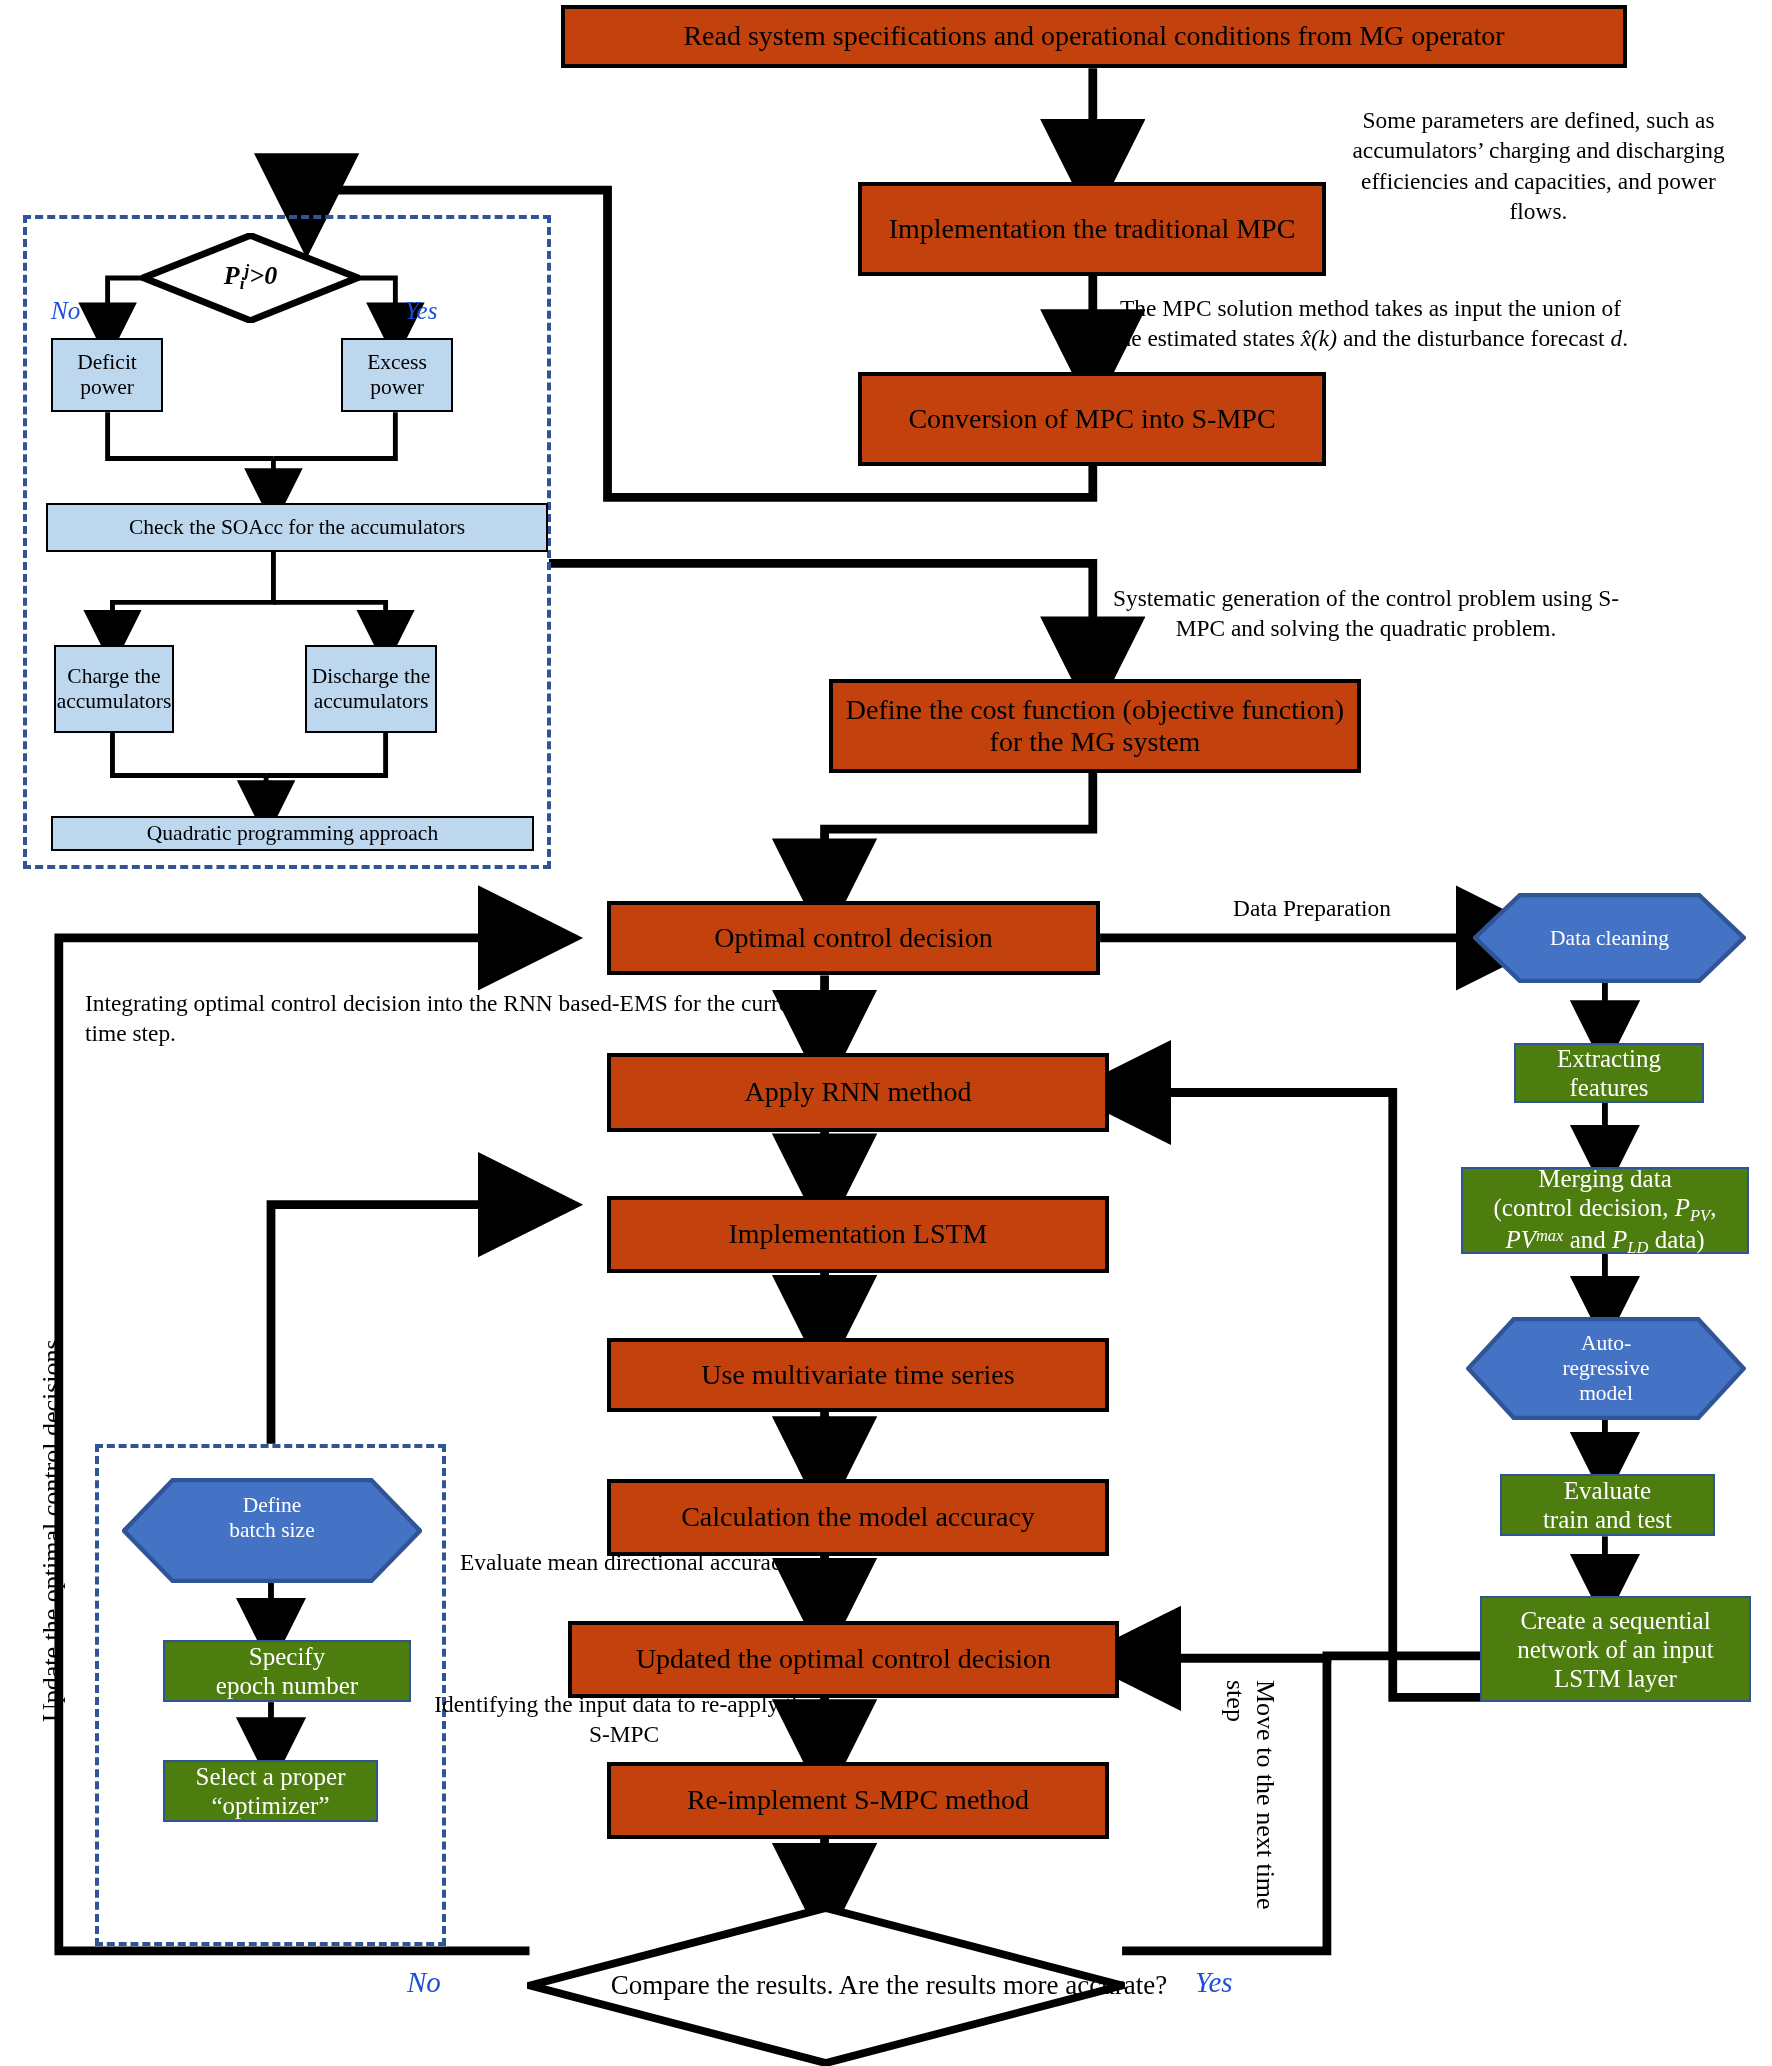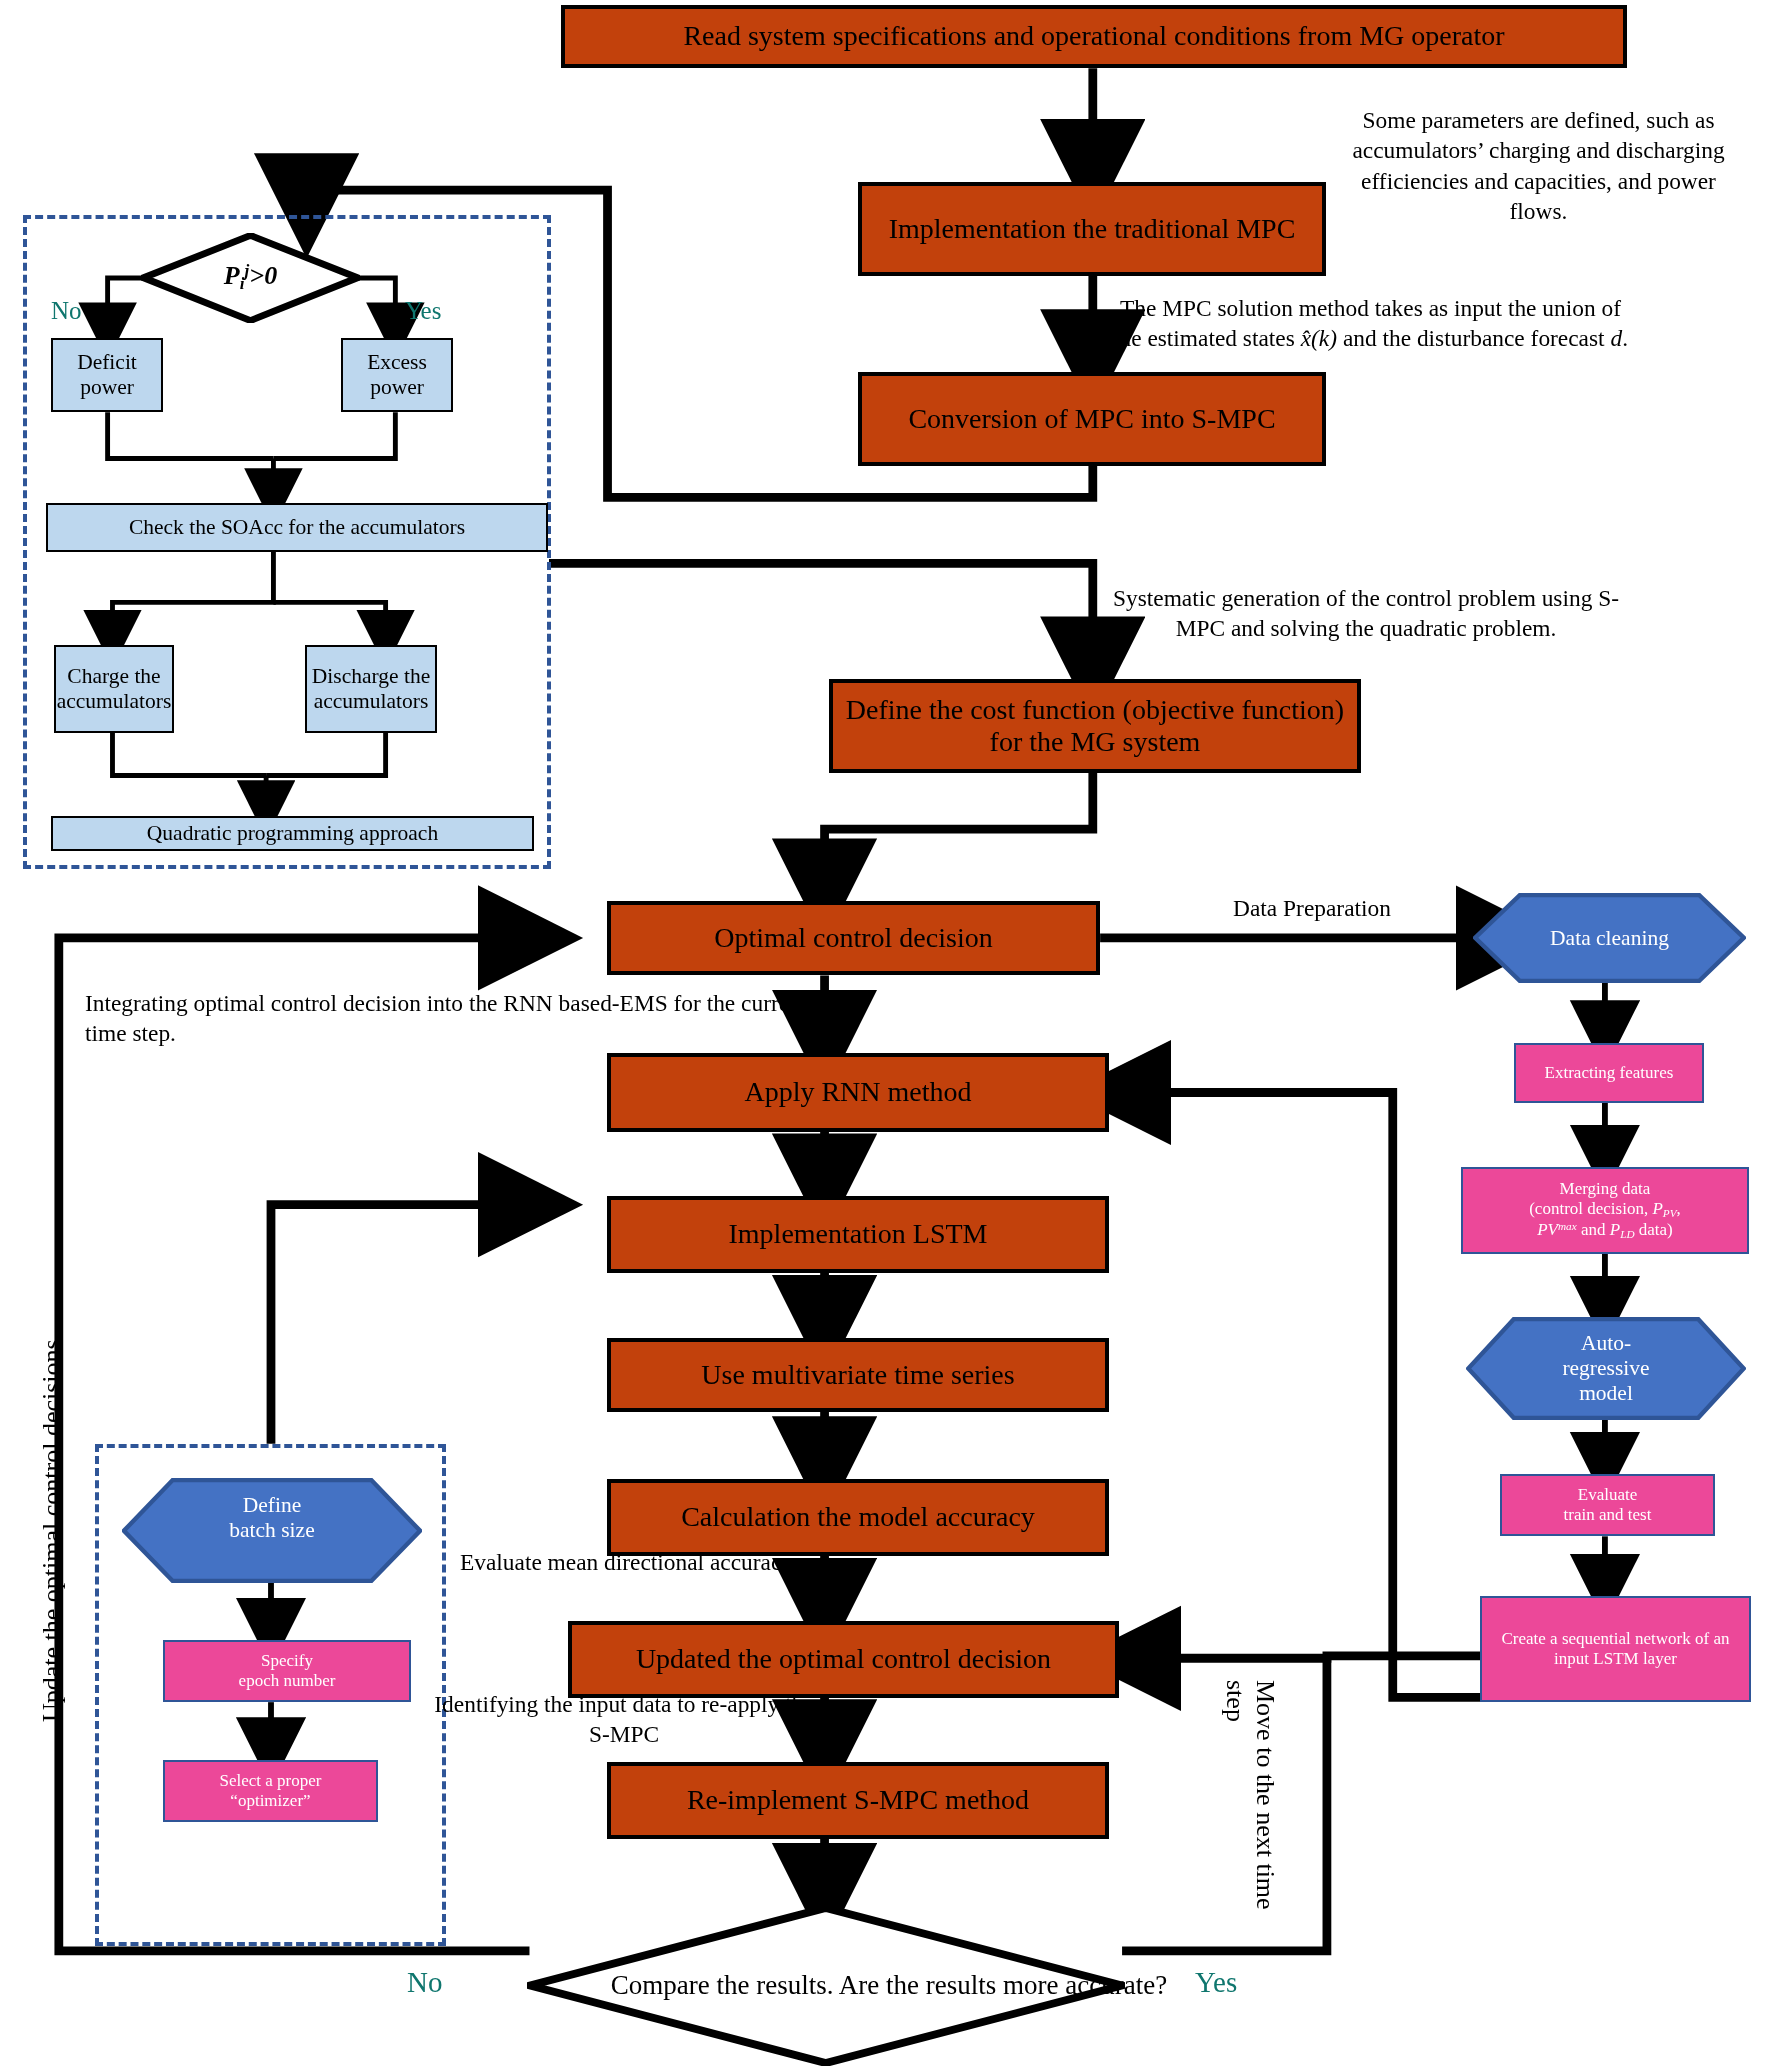--- a/index.html
+++ b/index.html
@@ -4,33 +4,33 @@
 <style>
   html,body{margin:0;padding:0;background:#fff;}
   body{font-family:"Liberation Serif","DejaVu Serif",serif;}
   #stage{position:relative;width:1773px;height:2066px;background:#fff;overflow:hidden;}
   .node{position:absolute;box-sizing:border-box;display:flex;align-items:center;justify-content:center;text-align:center;line-height:1.16;}
   
   .proc{background:#c2410c;border:4.4px solid #000;font-size:28px;color:#000;padding:2px 5.9px;}
   
   .lblue{background:#BDD7EE;border:2.9px solid #000;font-size:21.5px;color:#000;padding:1px 3.9px;}
   
-  .dblue{background:#ec4899;border:2.4px solid #2F5597;font-size:17px;color:#fff;padding:1px 14px;}
+  .dblue{background:#4d7c0f;border:2.4px solid #2F5597;font-size:25px;color:#fff;padding:1px 14px;}
   
   .hexwrap{position:absolute;}
   .hexwrap svg{position:absolute;left:0;top:0;}
   .hexlabel{position:absolute;left:0;top:0;width:100%;height:100%;display:flex;align-items:center;justify-content:center;text-align:center;color:#fff;font-size:21.5px;line-height:1.16;pointer-events:none;}
   
   .dmwrap{position:absolute;}
   .dmwrap svg{position:absolute;left:0;top:0;}
   .dmlabel{position:absolute;left:0;top:0;width:100%;height:100%;display:flex;align-items:center;justify-content:center;text-align:center;color:#000;line-height:1.18;pointer-events:none;}
   
   .ann{position:absolute;font-size:23.4px;color:#000;line-height:1.3;text-align:center;}
   .ann.l{text-align:left;}
-  .lbl{position:absolute;font-size:25px;color:#0f766e;}
+  .lbl{position:absolute;font-size:25px;color:#1d4ed8;font-style:italic;}
   .vtext{position:absolute;font-size:26px;color:#000;white-space:nowrap;transform-origin:0 0;}
   
   .dashbox{position:absolute;border:4.9px dashed #2F5597;box-sizing:border-box;background:transparent;}
   svg.arrows{position:absolute;left:0;top:0;width:1773px;height:2066px;pointer-events:none;}
   .math{font-style:italic;font-family:"Liberation Serif",serif;}
   sub{font-size:0.66em;vertical-align:-0.28em;}
   sup{font-size:0.66em;vertical-align:0.45em;}
 </style>
 </head>
 <body>

